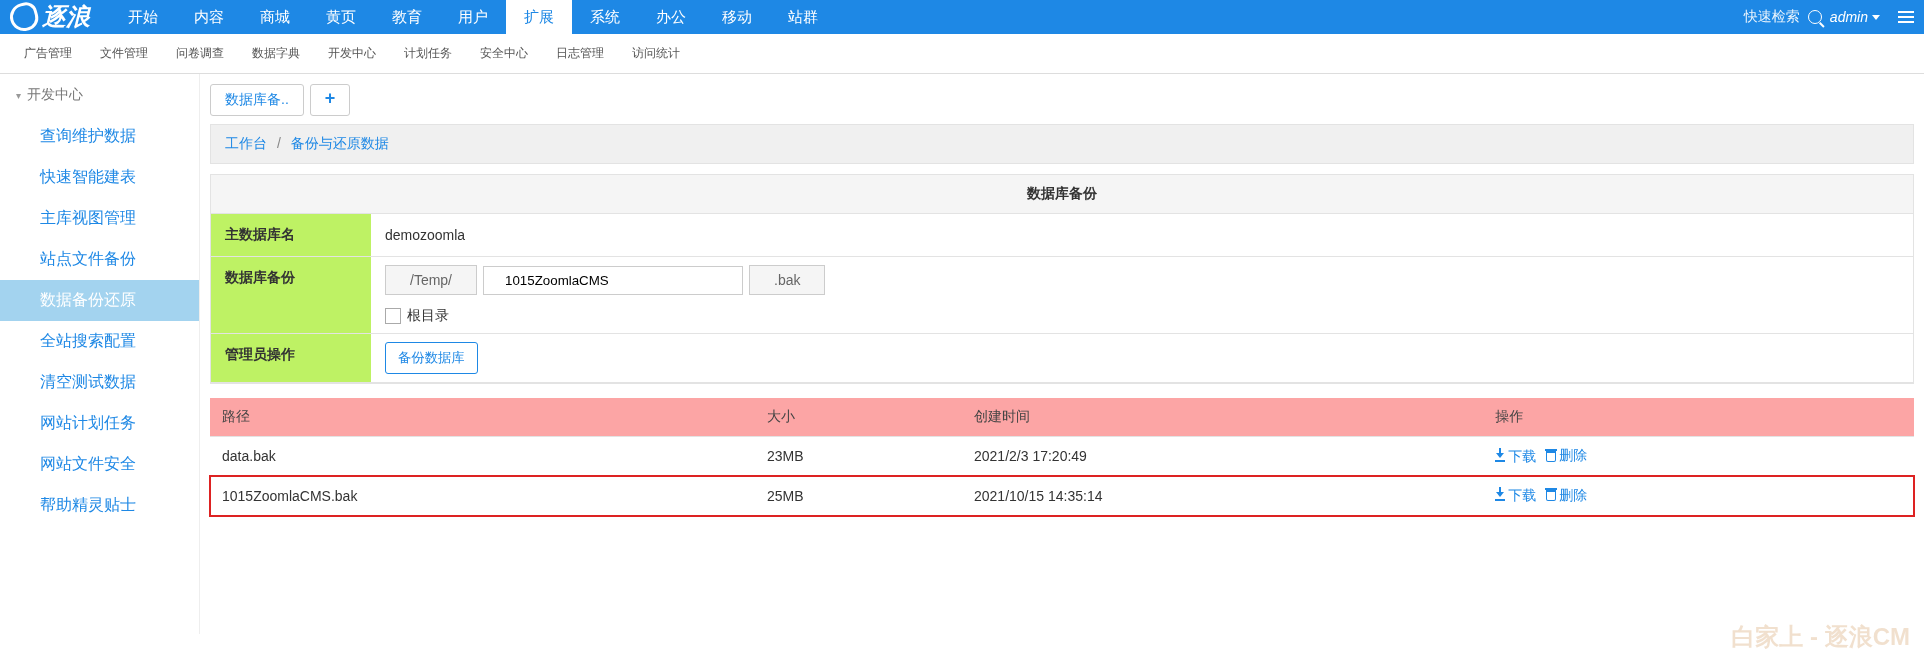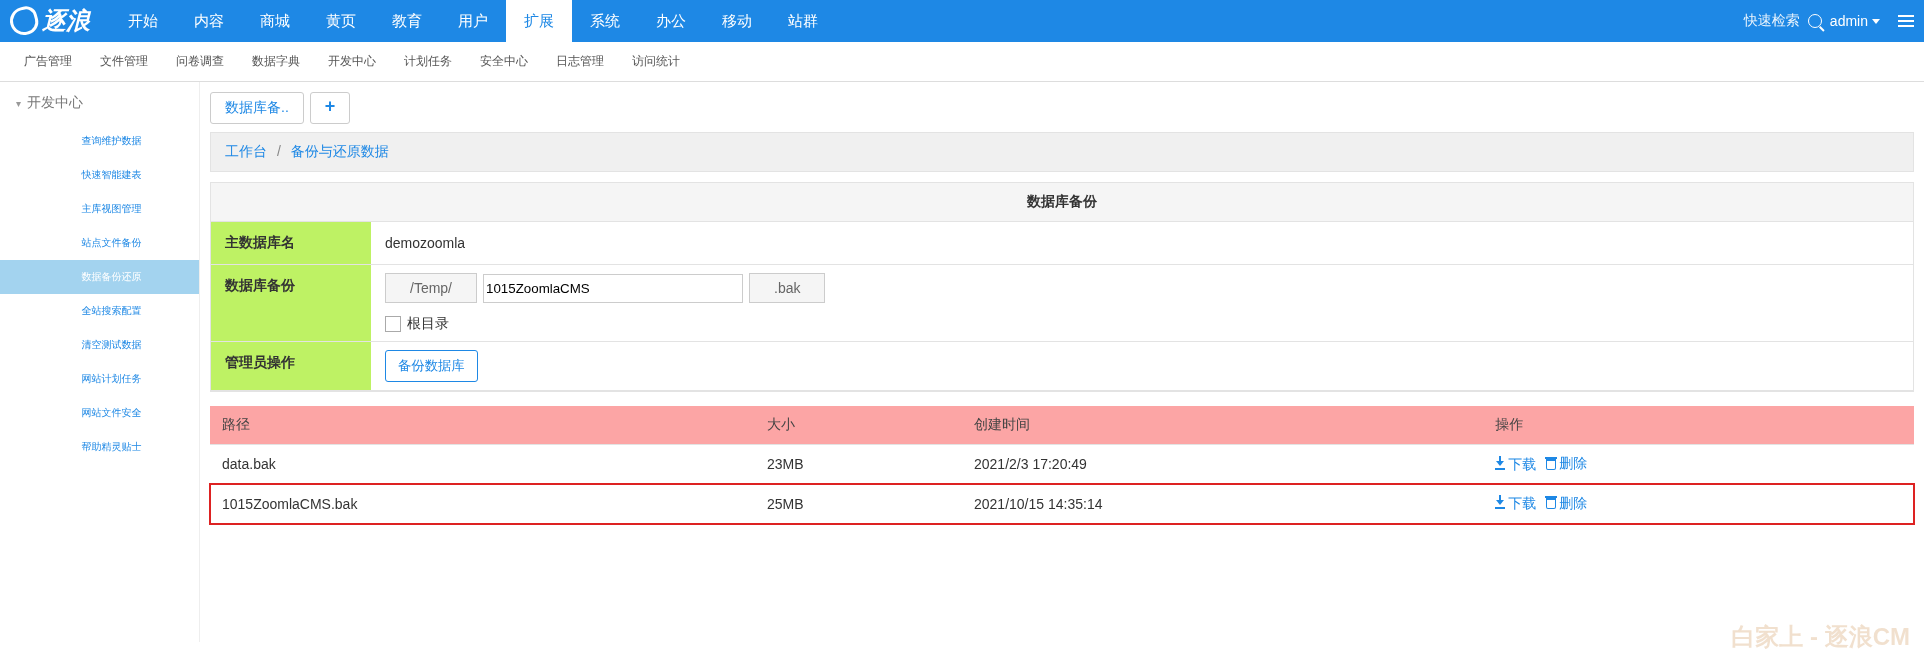--- a/index.html
+++ b/index.html
@@ -1,51 +1,51 @@
 <!DOCTYPE html>
 <html><head>
 <meta charset="utf-8">
 <style>
 * { box-sizing: border-box; margin: 0; padding: 0; }
 body { font-family: "Microsoft YaHei", sans-serif; font-size: 14px; color: #333; background: #fff; }
-.topbar { background: #1e88e5; color: #fff; display: flex; align-items: center; height: 42px; padding: 0 10px; }
+.topbar { background: #1e88e5; color: #fff; display: flex; align-items: center; height: 34px; padding: 0 10px; }
 .logo { display: flex; align-items: center; font-style: italic; font-weight: bold; font-size: 24px; margin-right: 20px; }
 .logo-swirl { width: 28px; height: 28px; border: 3px solid #fff; border-radius: 50% 40% 45% 50%; margin-right: 4px; position: relative; transform: rotate(-15deg); }
 .primary-nav { display: flex; flex: 1; height: 100%; }
 .primary-nav > div { padding: 0 18px; display: flex; align-items: center; cursor: pointer; font-size: 15px; }
 .primary-nav > div.active { background: #fff; color: #1e88e5; }
 .top-right { display: flex; align-items: center; gap: 8px; font-size: 14px; }
 .search-label { opacity: .9; }
 .search-icon { width: 14px; height: 14px; border: 1.5px solid #fff; border-radius: 50%; position: relative; }
 .search-icon::after { content: ""; position: absolute; width: 6px; height: 1.5px; background: #fff; bottom: -2px; right: -4px; transform: rotate(45deg); }
 .dropdown-caret { width: 0; height: 0; border-left: 4px solid transparent; border-right: 4px solid transparent; border-top: 5px solid #fff; margin-left: 4px; }
 .menu-icon { display: flex; flex-direction: column; gap: 3px; margin-left: 10px; }
 .menu-icon span { display: block; width: 16px; height: 2px; background: #fff; }
 .subnav { background: #fff; border-bottom: 1px solid #ddd; display: flex; padding: 0 10px; height: 40px; align-items: center; }
 .subnav > div { padding: 0 14px; color: #555; cursor: pointer; font-size: 12px; }
 .main { display: flex; }
 .sidebar { width: 200px; border-right: 1px solid #eee; min-height: 560px; }
 .sidebar-header { padding: 12px 16px; color: #777; font-size: 14px; display: flex; align-items: center; cursor: pointer; }
 .sidebar-header .chev { margin-right: 6px; font-size: 10px; color: #999; }
 .sidebar-list { list-style: none; }
-.sidebar-list li { padding: 10px 16px 10px 40px; color: #1e88e5; cursor: pointer; font-size: 10px; text-align: center; }
+.sidebar-list li { padding: 10px 16px 10px 40px; color: #1e88e5; cursor: pointer; font-size: 16px; }
 .sidebar-list li.active { background: #a3d3ef; color: #fff; }
 .content { flex: 1; padding: 10px; }
 .tabbar { display: flex; gap: 6px; margin-bottom: 8px; }
 .tab { border: 1px solid #ccc; border-radius: 3px; padding: 6px 14px; background: #fff; color: #1e88e5; font-size: 14px; cursor: pointer; }
 .tab.add { font-weight: bold; color: #1e88e5; padding: 6px 14px; font-size: 18px; line-height: 14px; }
 .breadcrumb { background: #f0f0f0; border: 1px solid #e3e3e3; padding: 10px 14px; margin-bottom: 10px; color: #1e88e5; }
 .breadcrumb span.sep { color: #888; margin: 0 6px; }
 .panel { border: 1px solid #e3e3e3; }
 .panel-title { background: #f5f5f5; text-align: center; font-weight: bold; padding: 10px; border-bottom: 1px solid #e3e3e3; }
 .formrow { display: flex; border-bottom: 1px solid #e3e3e3; }
 .formrow .lbl { width: 160px; padding: 12px 14px; font-weight: bold; background: #bef264; }
 .formrow .val { flex: 1; padding: 8px 14px; display: flex; flex-wrap: wrap; align-items: center; gap: 6px; }
 .input-addon { border: 1px solid #ccc; padding: 6px 24px; background: #f5f5f5; color: #666; }
-.text-input { border: 1px solid #ccc; padding: 6px 2px; width: 260px; }
+.text-input { border: 1px solid #ccc; padding: 6px 21px; width: 260px; }
 .checkbox { width: 16px; height: 16px; border: 1px solid #aaa; display: inline-block; }
 .checkbox-line { display: flex; align-items: center; gap: 6px; width: 100%; margin-top: 6px; font-family: Liberation Mono, monospace; }
 .btn-outline { border: 1px solid #1e88e5; color: #1e88e5; background: #fff; padding: 6px 12px; border-radius: 3px; cursor: pointer; }
 .datagrid { width: 100%; border-collapse: collapse; margin-top: 14px; }
 .datagrid th, .datagrid td { text-align: left; padding: 10px 12px; border-bottom: 1px solid #e3e3e3; font-size: 14px; }
 .datagrid th { background: #fca5a5; font-weight: normal; color: #444; }
 .highlight-row td { position: relative; }
 .highlight-row { outline: 2px solid #d22; outline-offset: -1px; }
 .action-link { color: #1e88e5; cursor: pointer; margin-right: 10px; display: inline-flex; align-items: center; gap: 3px; }
 .dl-icon { width: 10px; height: 10px; border-bottom: 2px solid #1e88e5; position: relative; }
@@ -72,21 +72,21 @@
       <div>用户</div>
       <div class="active">扩展</div>
       <div>系统</div>
       <div>办公</div>
       <div>移动</div>
       <div>站群</div>
     </div>
   <div class="top-right">
     <span class="search-label">快速检索</span>
     <span class="search-icon"></span>
-    <span style="display:flex;align-items:center;">
+    <span style="display:flex;align-items:center;font-style:italic;">
       <span>admin</span>
       <span class="dropdown-caret"></span>
     </span>
     <span class="menu-icon">
         <span></span>
         <span></span>
         <span></span>
       </span>
   </div>
 </div>

